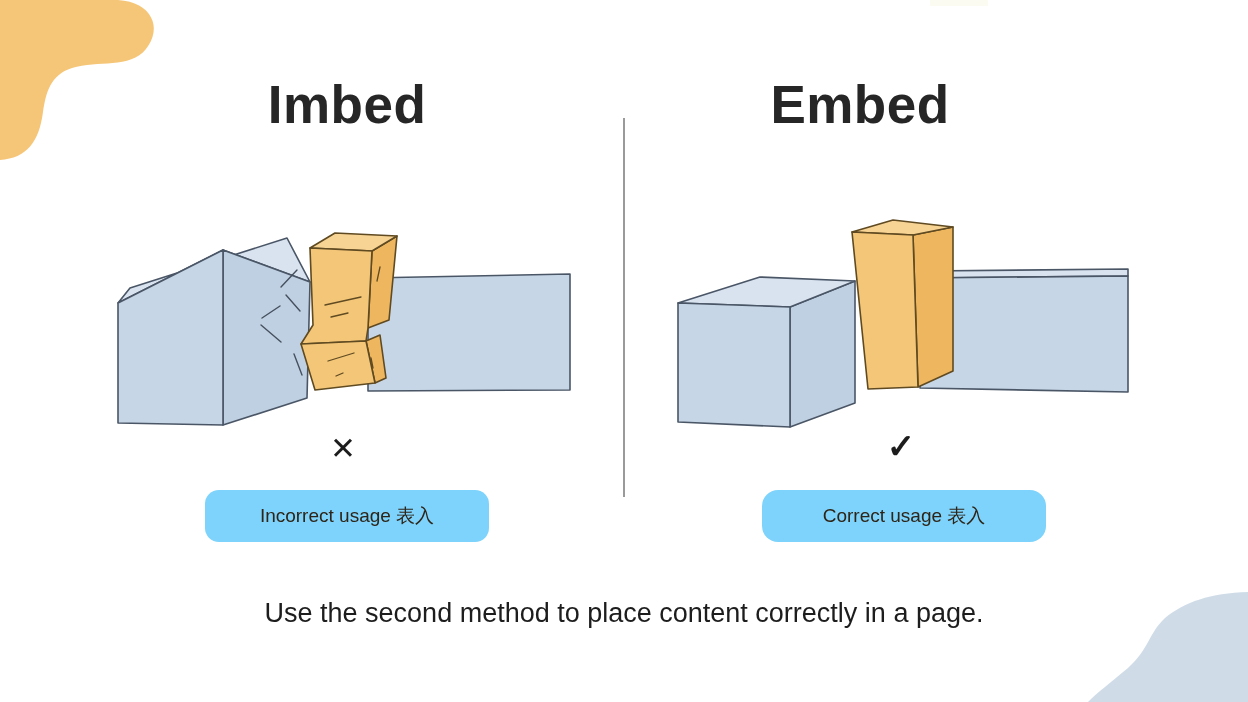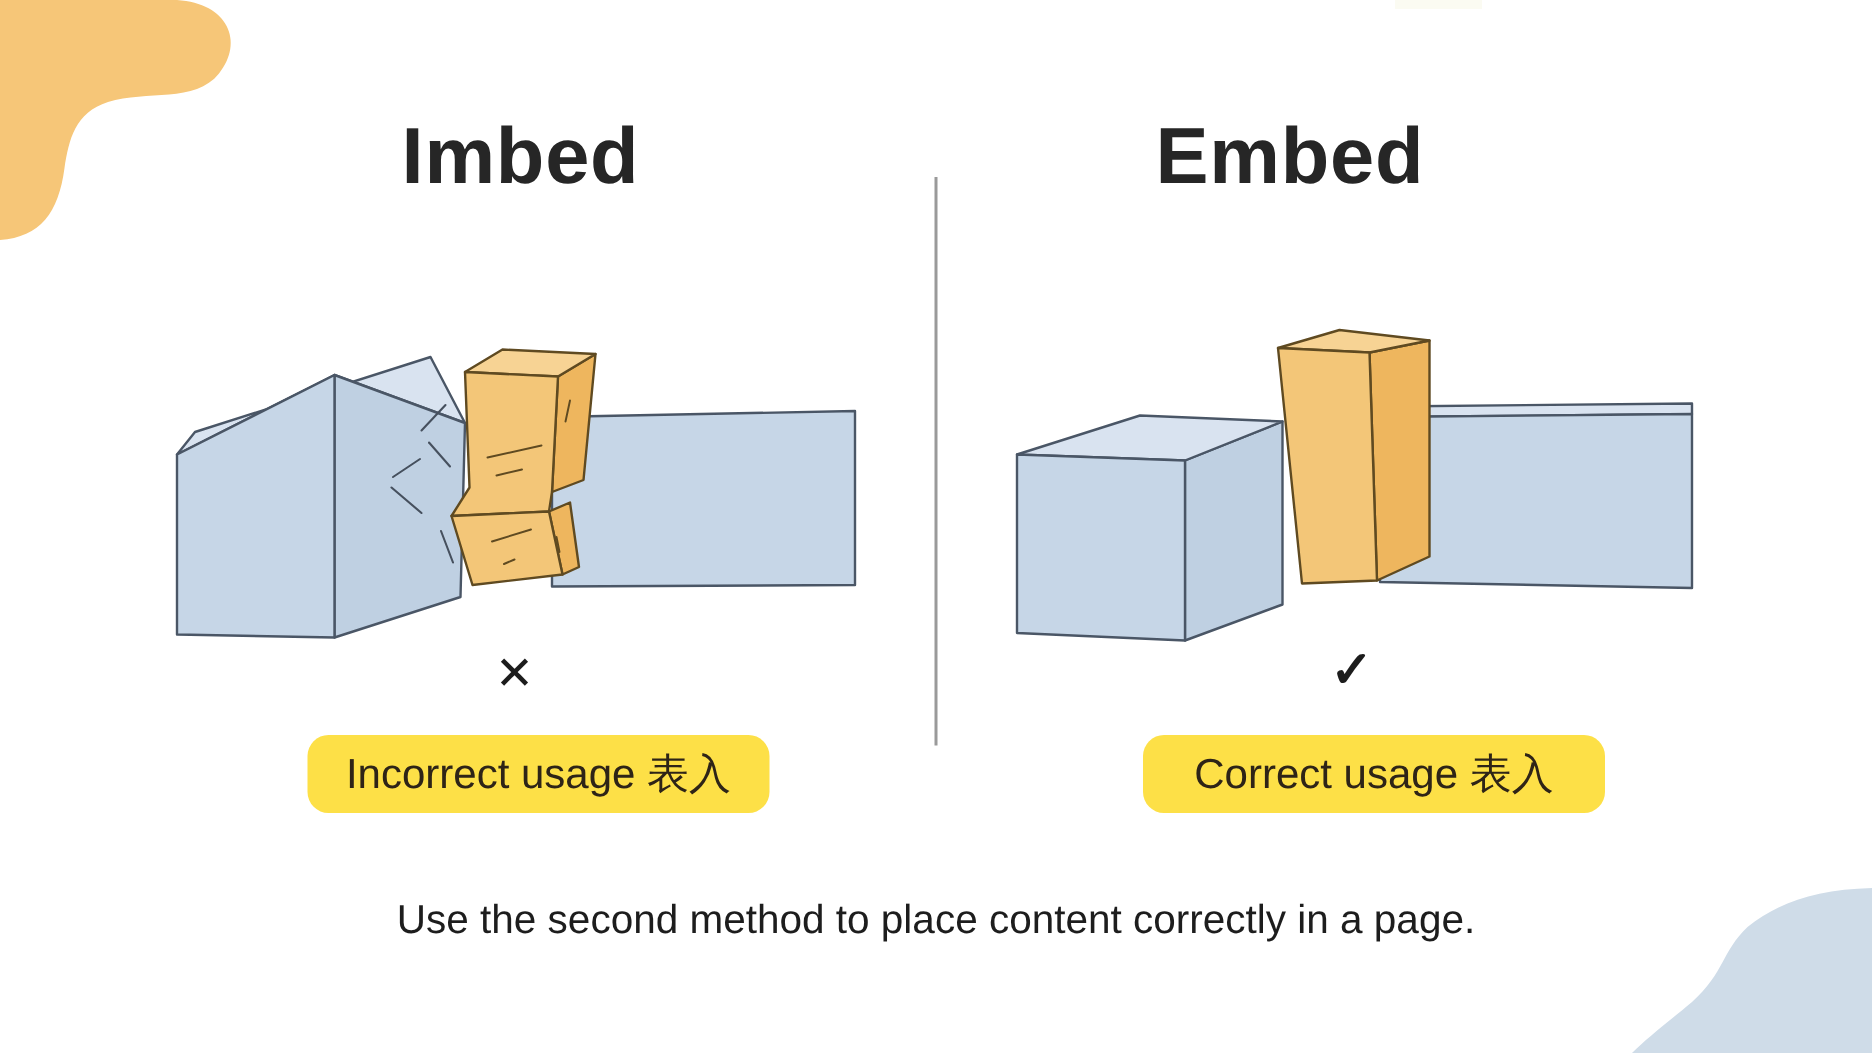--- a/index.html
+++ b/index.html
@@ -26,27 +26,27 @@
   .illustration-left{left:100px;}
   .illustration-right{left:660px;}
   .mark{
     position:absolute;width:44px;height:40px;
     display:flex;align-items:center;justify-content:center;
     color:#1c1c1c;
   }
   .mark-cross{left:321px;top:428px;font-size:31px;font-weight:400;}
   .mark-check{left:879px;top:426px;font-size:34px;font-weight:600;}
   .pill{
-    position:absolute;top:490px;width:308px;height:52px;
-    background:#fde047;border-radius:14px;
+    position:absolute;top:490px;width:284px;height:52px;
+    background:#7dd3fc;border-radius:14px;
     display:flex;align-items:center;justify-content:center;
-    font-size:28px;color:#2e2417;white-space:nowrap;
+    font-size:19px;color:#2e2417;white-space:nowrap;
   }
   .pill-left{left:205px;}
-  .pill-right{left:762px;}
+  .pill-right{left:762px;border-radius:16px;}
   .caption{
     position:absolute;left:0;right:0;top:598px;
     text-align:center;
     font-size:27px;color:#1d1d1d;
   }
 </style>
 </head>
 <body>
 
 <div class="stage">

